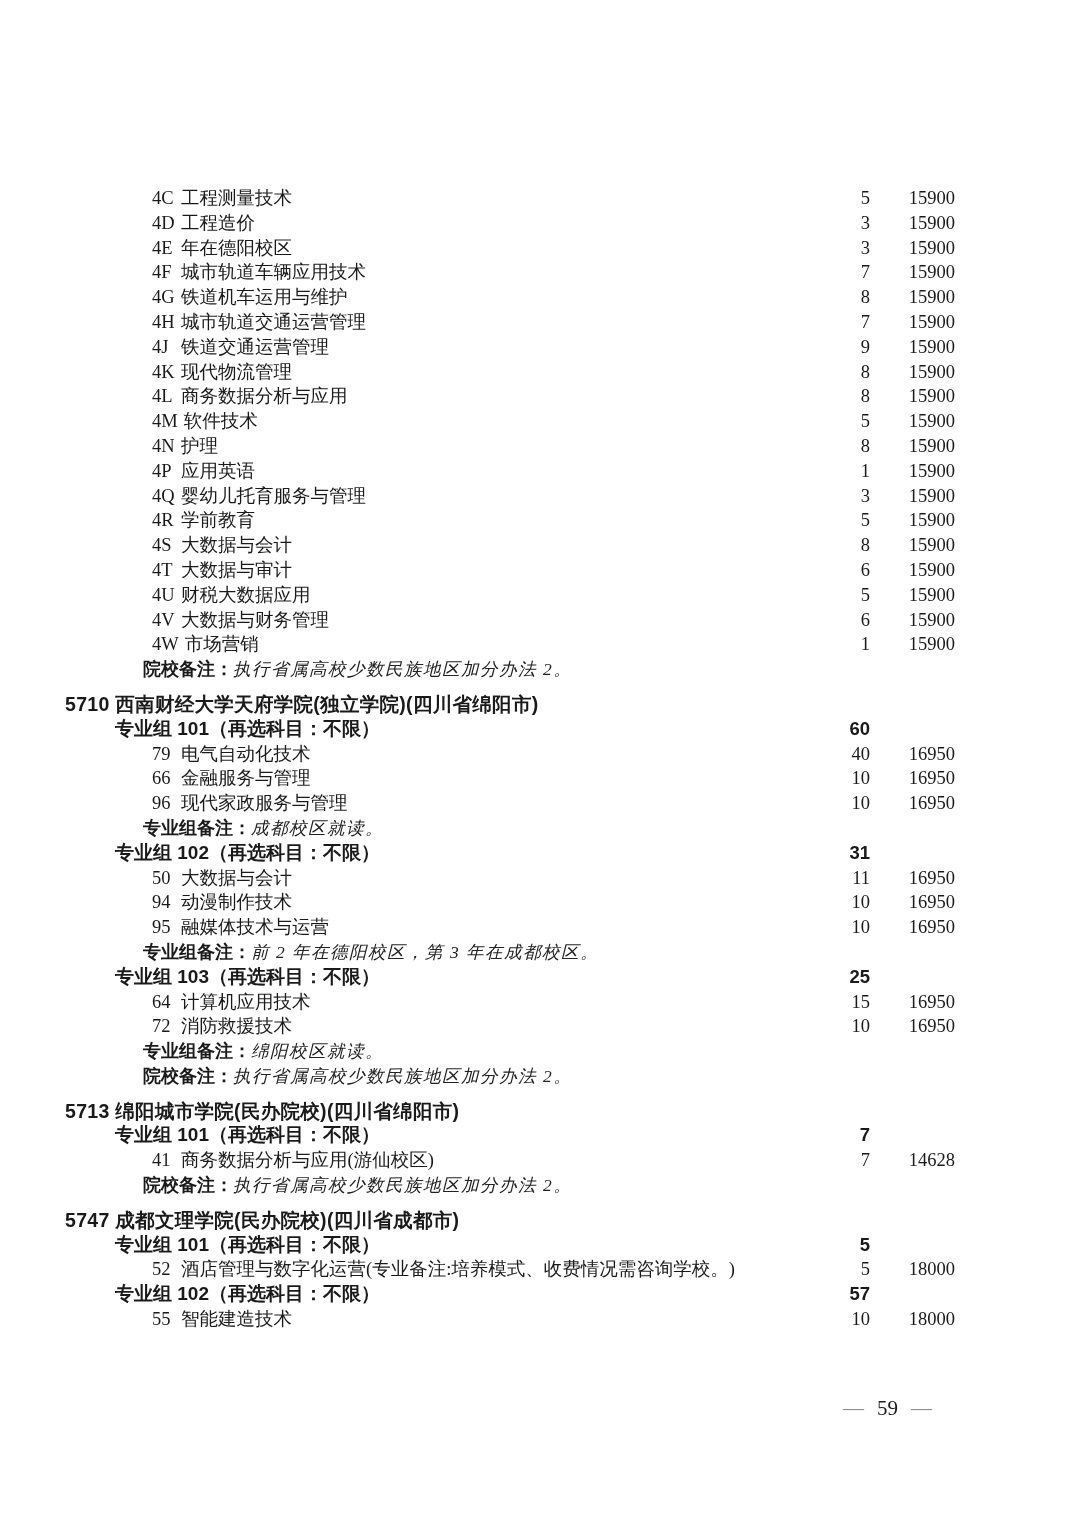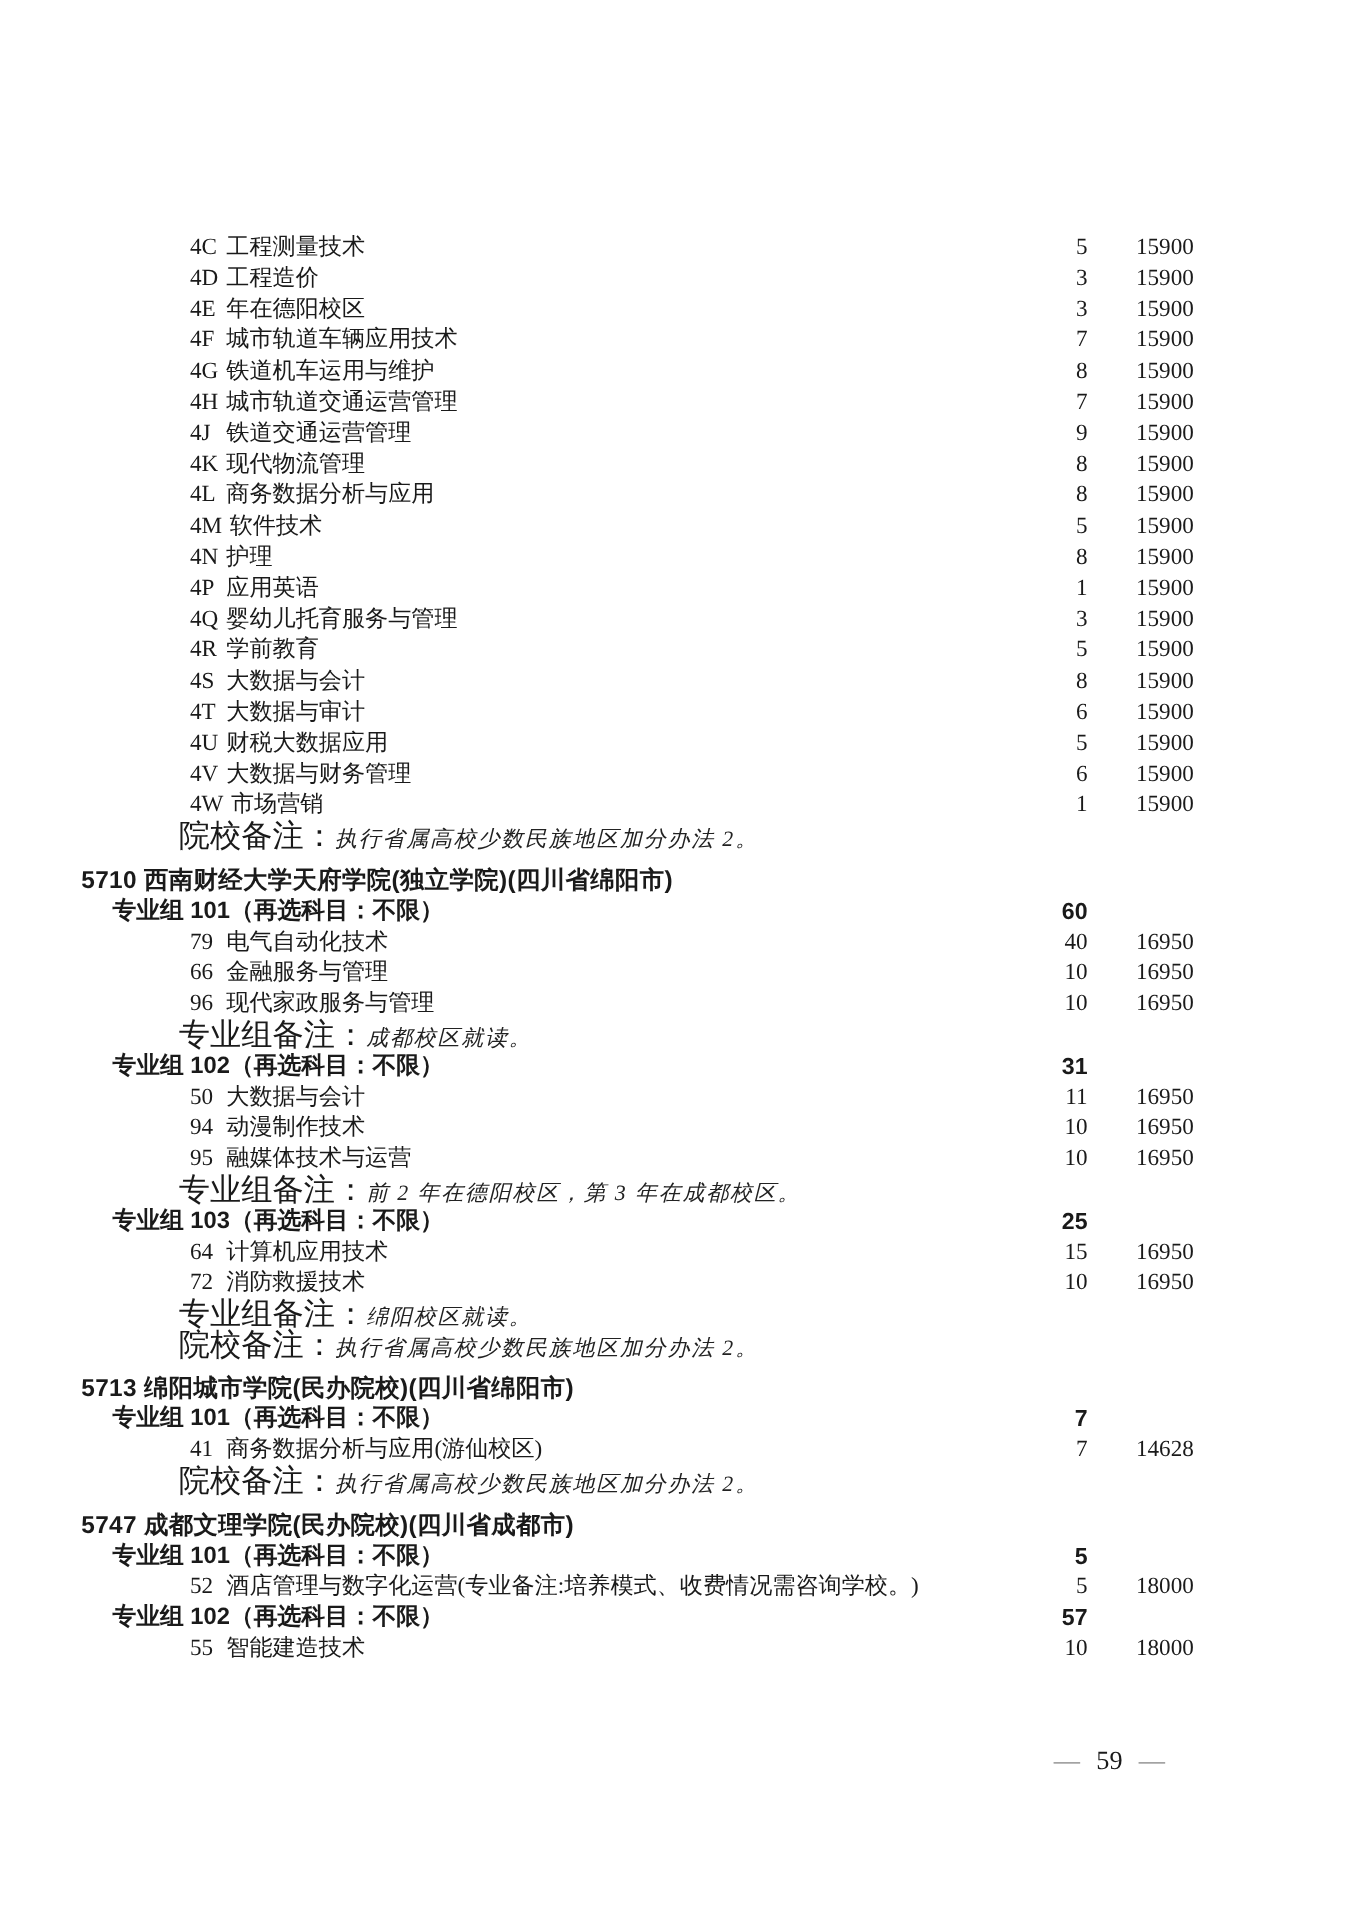--- a/index.html
+++ b/index.html
@@ -19,30 +19,30 @@
   .count{position:absolute;right:210px;top:0;}
   .fee{position:absolute;right:125px;top:0;}
   
   .institution{
     padding-left:65px;margin-top:10px;
     font-family:"Liberation Sans","DejaVu Sans",sans-serif;
     font-weight:700;font-size:19.5px;letter-spacing:0.3px;
   }
   
   .group{
-    padding-left:90px;
+    padding-left:115px;
     font-family:"Liberation Sans","DejaVu Sans",sans-serif;
     font-weight:700;font-size:19px;
   }
   .group .count{font-size:18.5px;font-weight:600;}
   
   .note{padding-left:143px;}
   .note .nlabel{
     font-family:"Liberation Sans","DejaVu Sans",sans-serif;
-    font-weight:400;font-size:25px;
+    font-weight:700;font-size:18px;
   }
   .note .remark{
     font-style:italic;font-size:17.5px;letter-spacing:1.5px;color:#222;
   }
   
   .footer{
     position:absolute;top:1396px;left:843px;
     display:flex;align-items:center;gap:13px;
     font-size:21px;color:#1a1a1a;
   }

